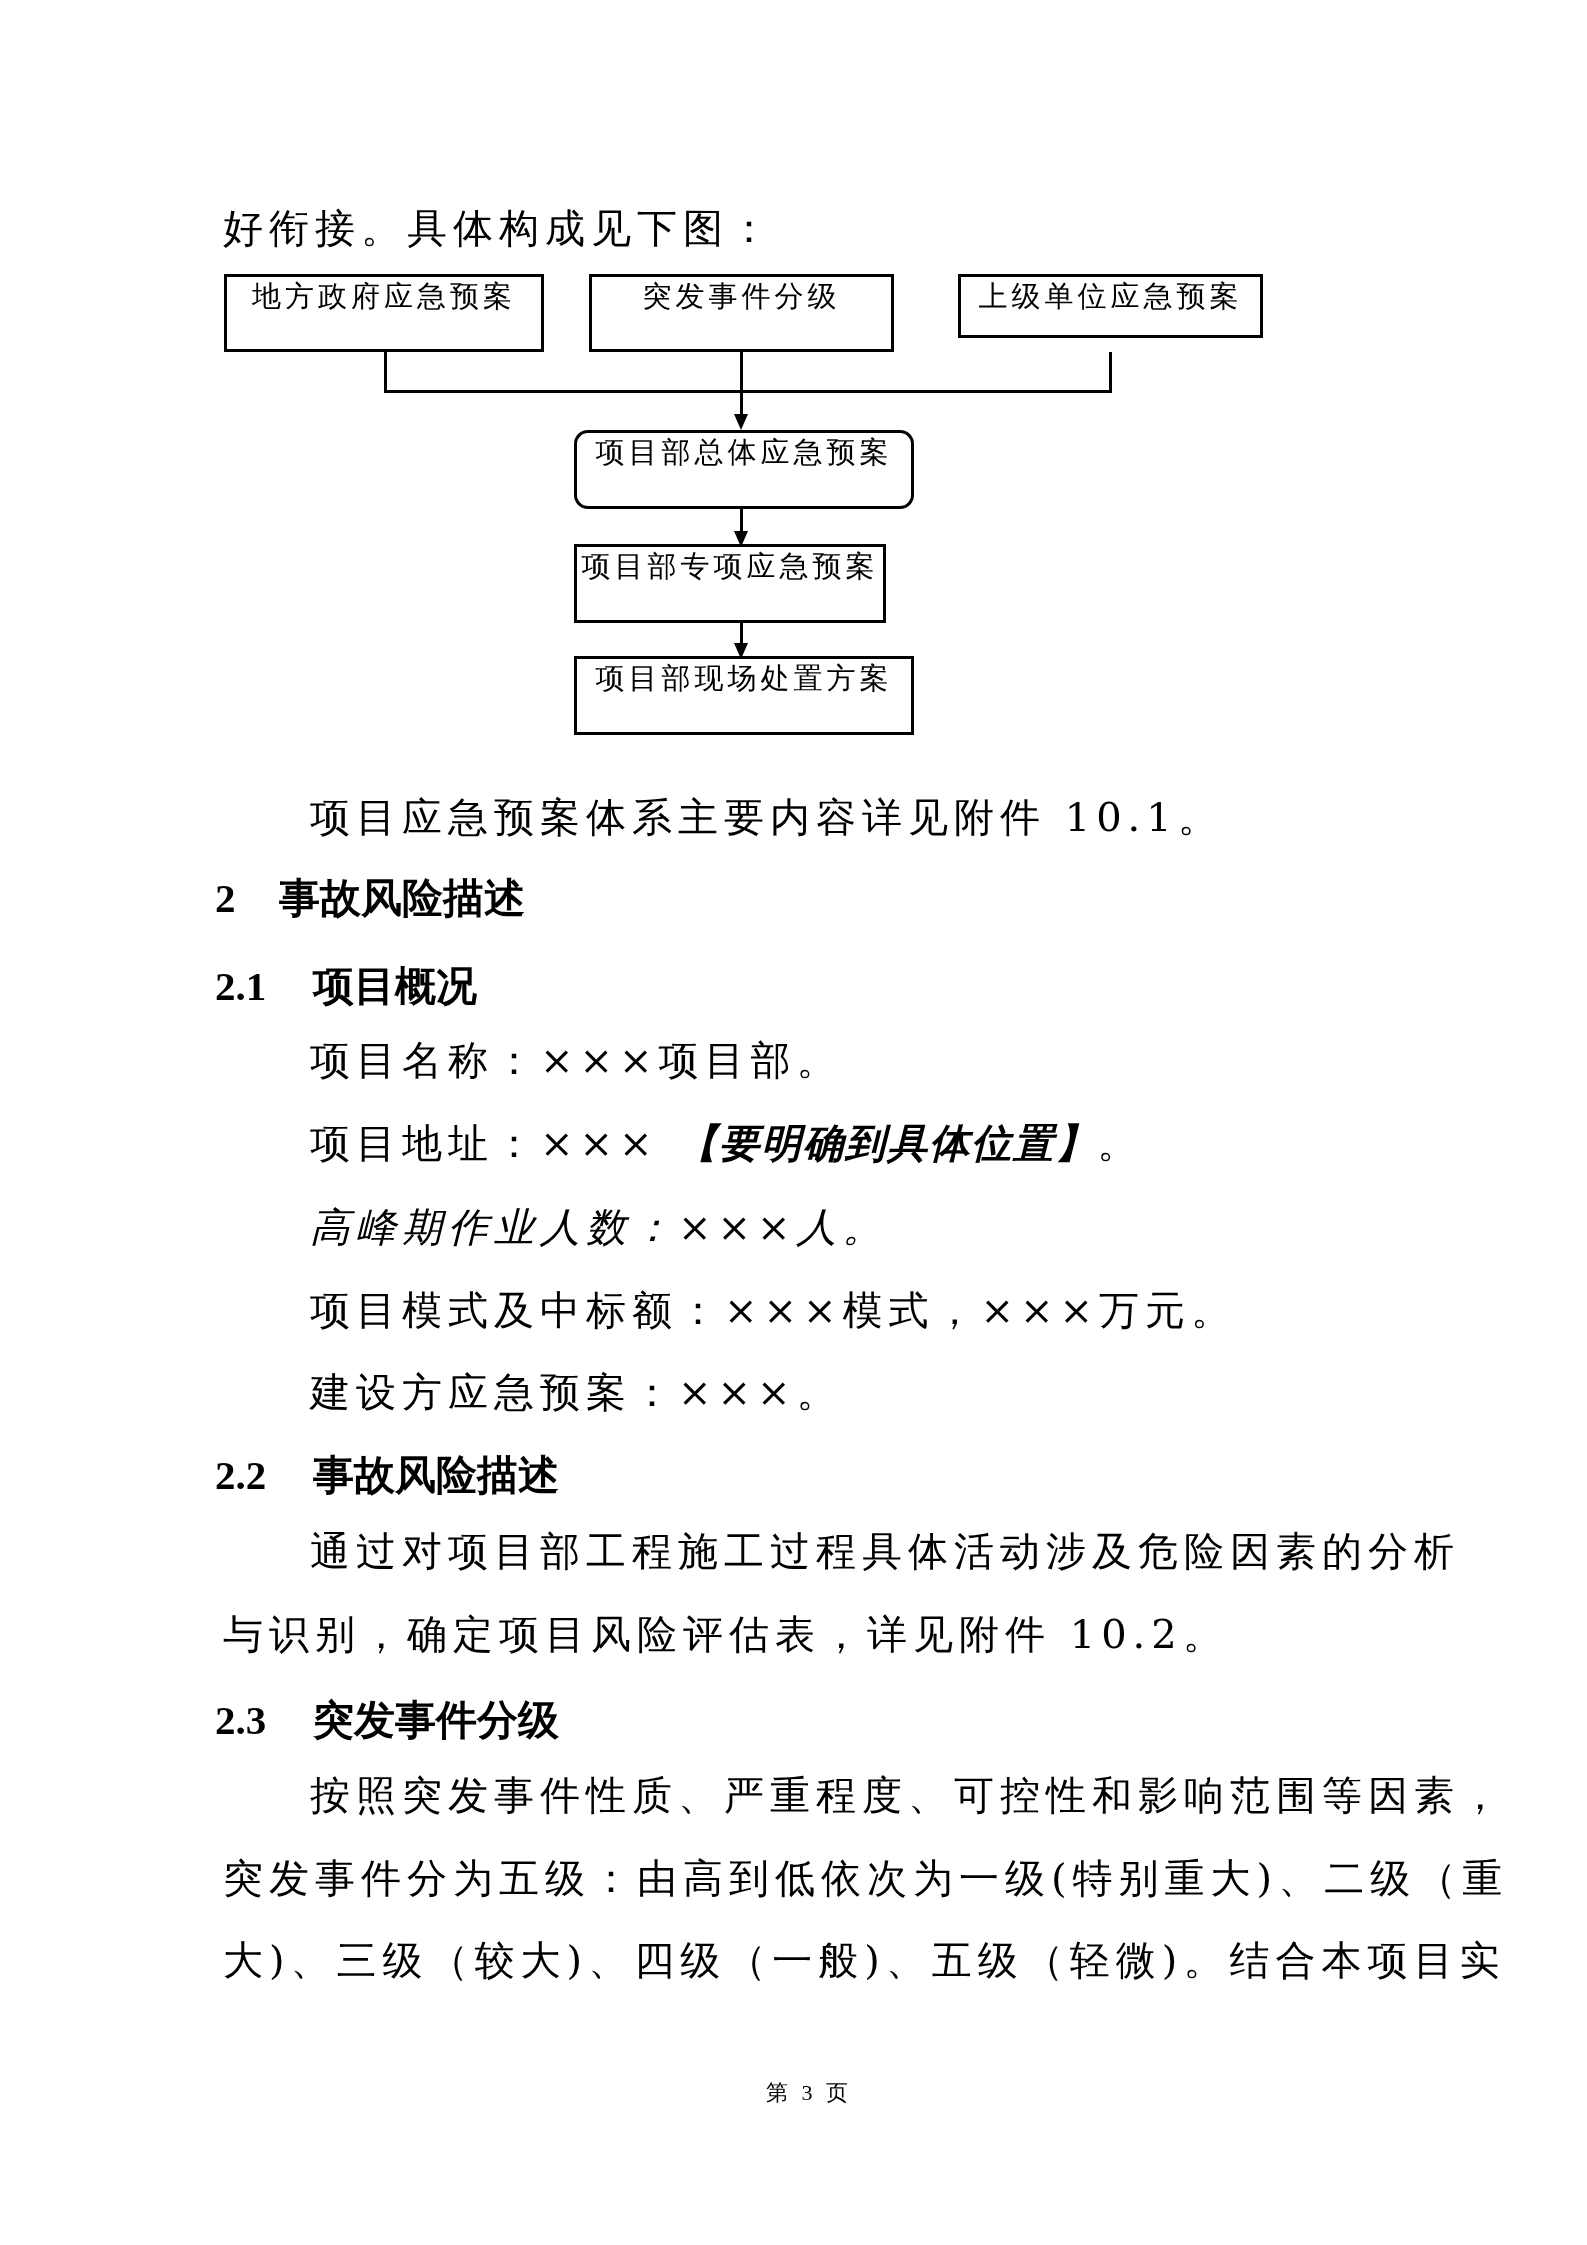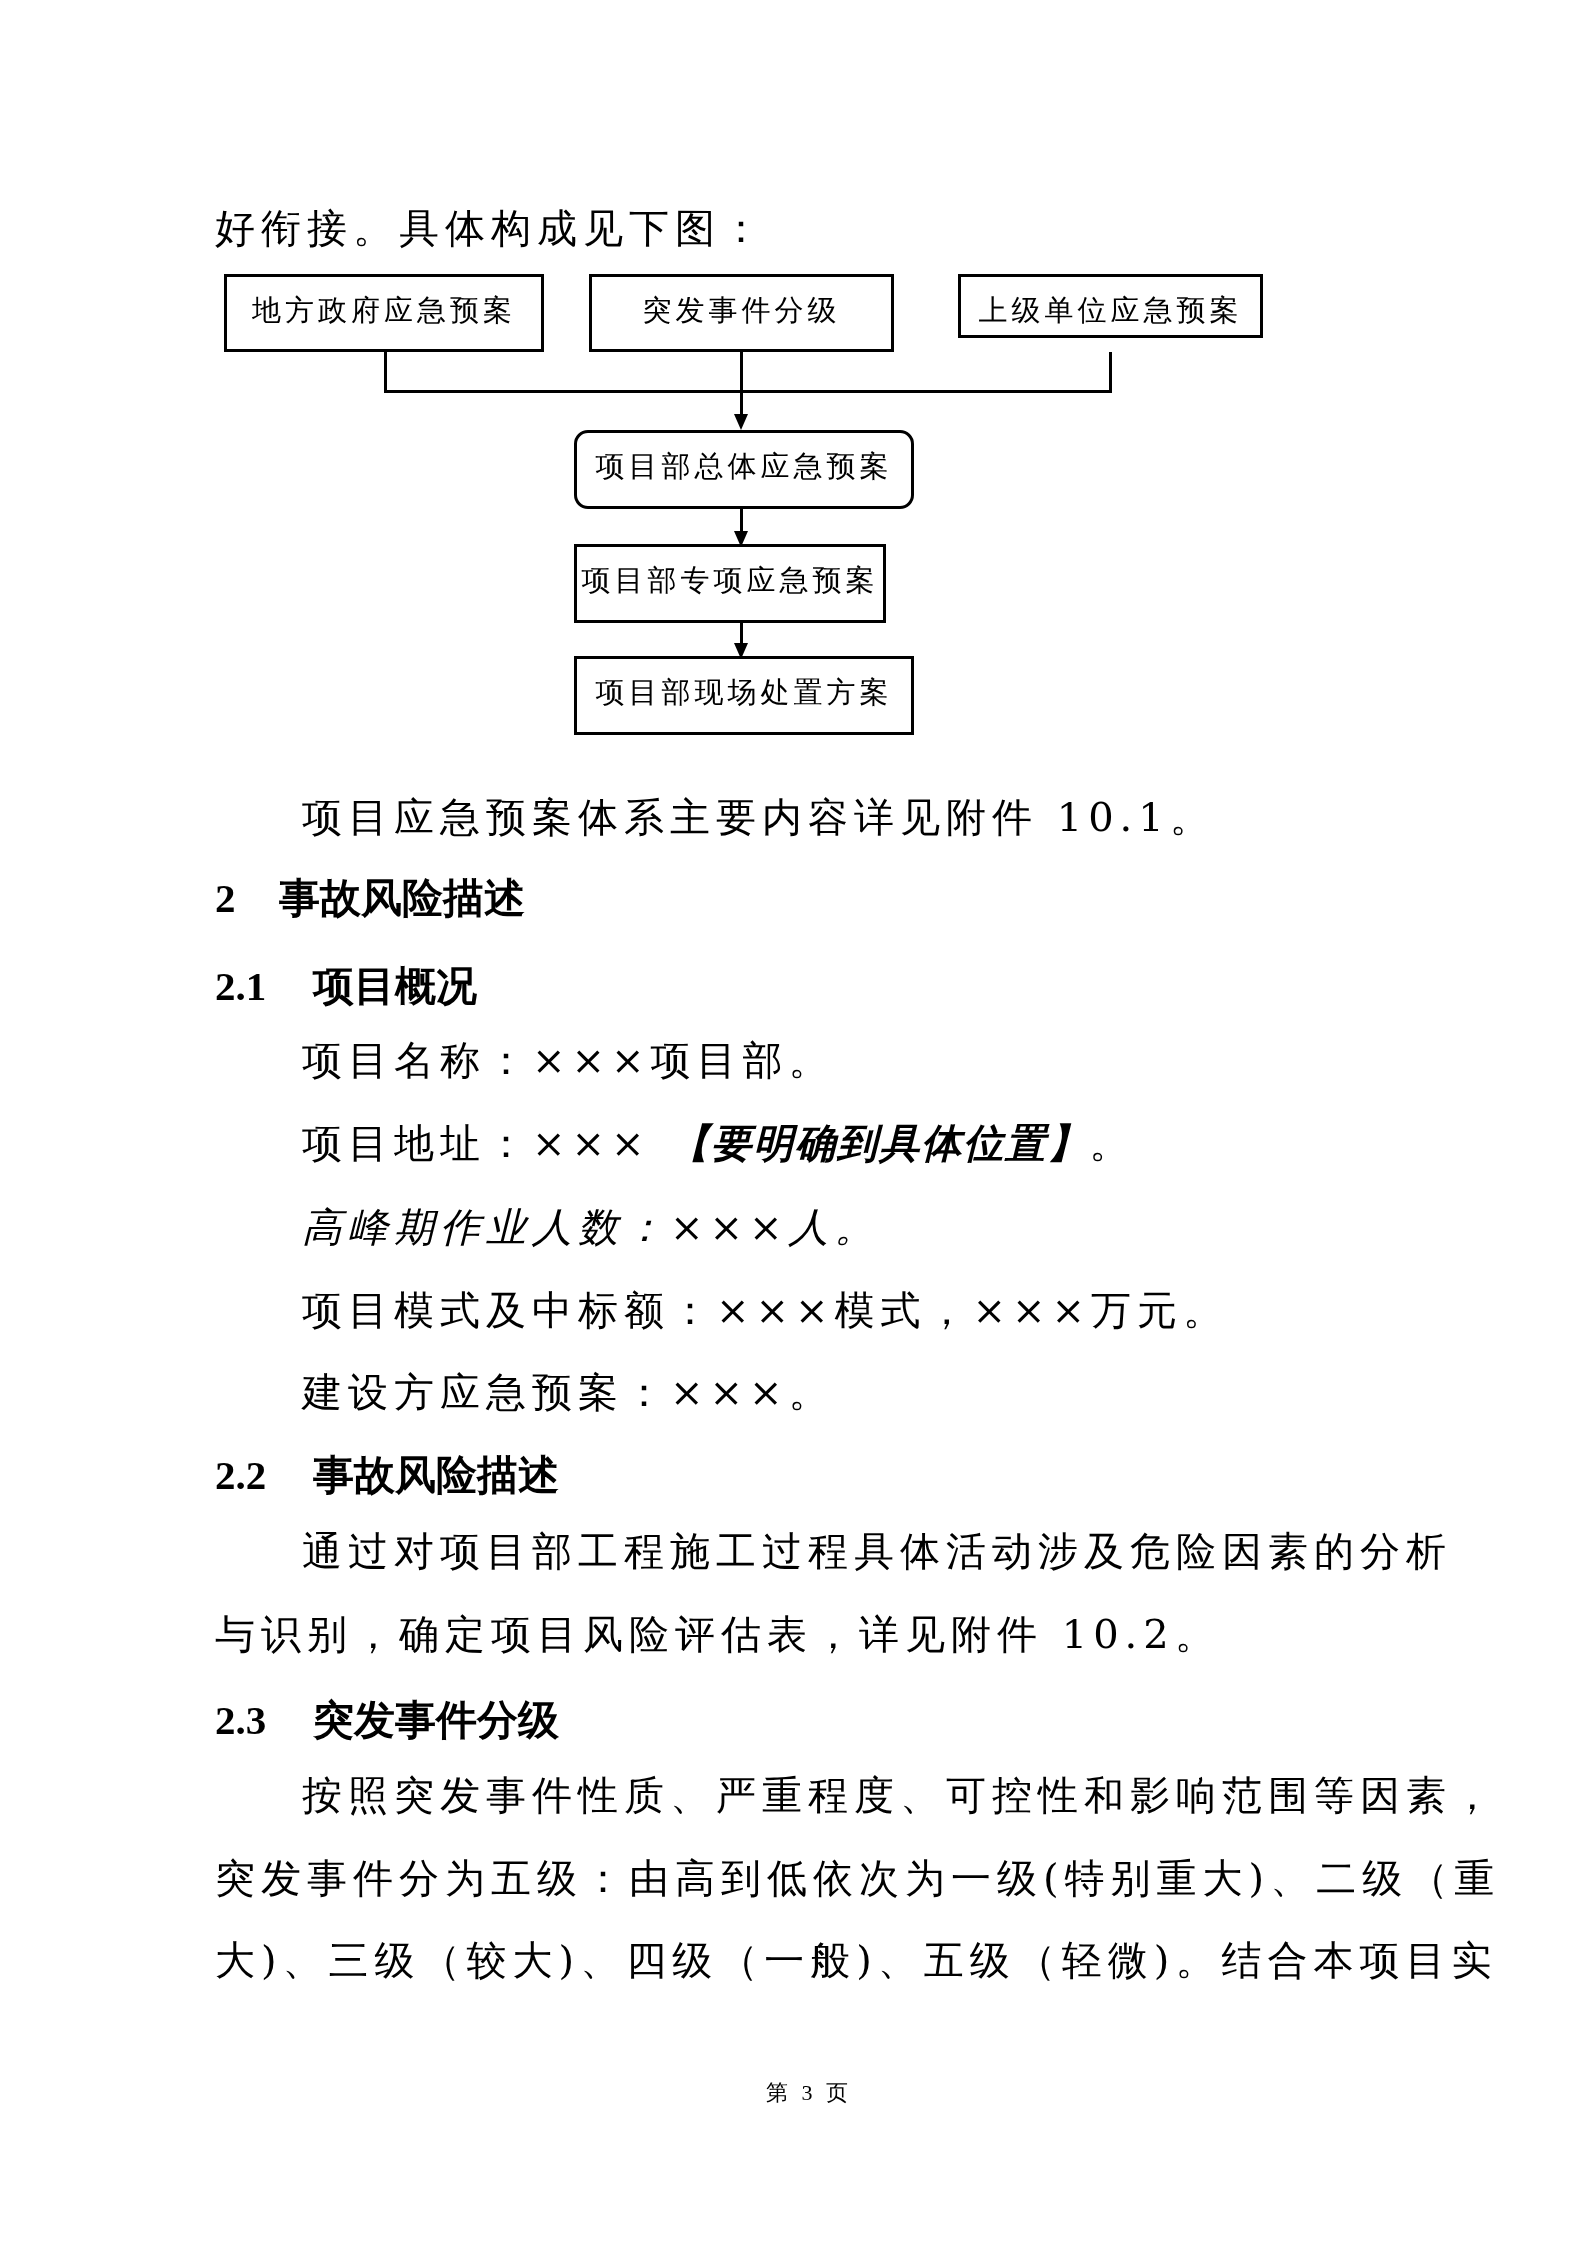--- a/index.html
+++ b/index.html
@@ -1,24 +1,24 @@
 <!DOCTYPE html>
 <html><head>
 <meta charset="utf-8">
 <style>
   html, body { margin: 0; padding: 0; background: #ffffff; }
   body { width: 1587px; height: 2245px; position: relative; overflow: hidden;
          font-family: "DejaVu Serif", "Liberation Serif", serif; color: #000; }
   .abs { position: absolute; white-space: nowrap; }
-  .body-text { font-size: 40px; letter-spacing: 6px; line-height: 1; }
+  .body-text { font-size: 40px; letter-spacing: 6px; line-height: 1; margin-left: 8px; }
   .heading { font-family: "DejaVu Sans", "Liberation Sans", sans-serif; font-weight: bold; font-size: 41px; line-height: 1; }
   .heading .num { font-family: "Liberation Serif", serif; font-weight: bold; display: inline-block; }
   .red-note { color: #000000; font-weight: bold; font-style: italic; font-family: "DejaVu Sans", sans-serif; letter-spacing: 2px; }
   .box { position: absolute; border: 3px solid #000; box-sizing: border-box; background: #fff;
-         font-size: 29px; letter-spacing: 4px; display: flex; justify-content: center; padding-top: 14px; }
+         font-size: 29px; letter-spacing: 4px; display: flex; justify-content: center; }
   .line { position: absolute; background: #000; }
   .arrow { position: absolute; width: 0; height: 0; border-left: 7px solid transparent; border-right: 7px solid transparent; border-top: 16px solid #000; }
   .footer { font-size: 22px; font-family: "Liberation Serif", serif; letter-spacing: 4px; }
 </style>
 </head>
 <body>
 
 <div class="abs body-text" style="left:215px; top:208px;">好衔接。具体构成见下图：</div>
 
 <div>

